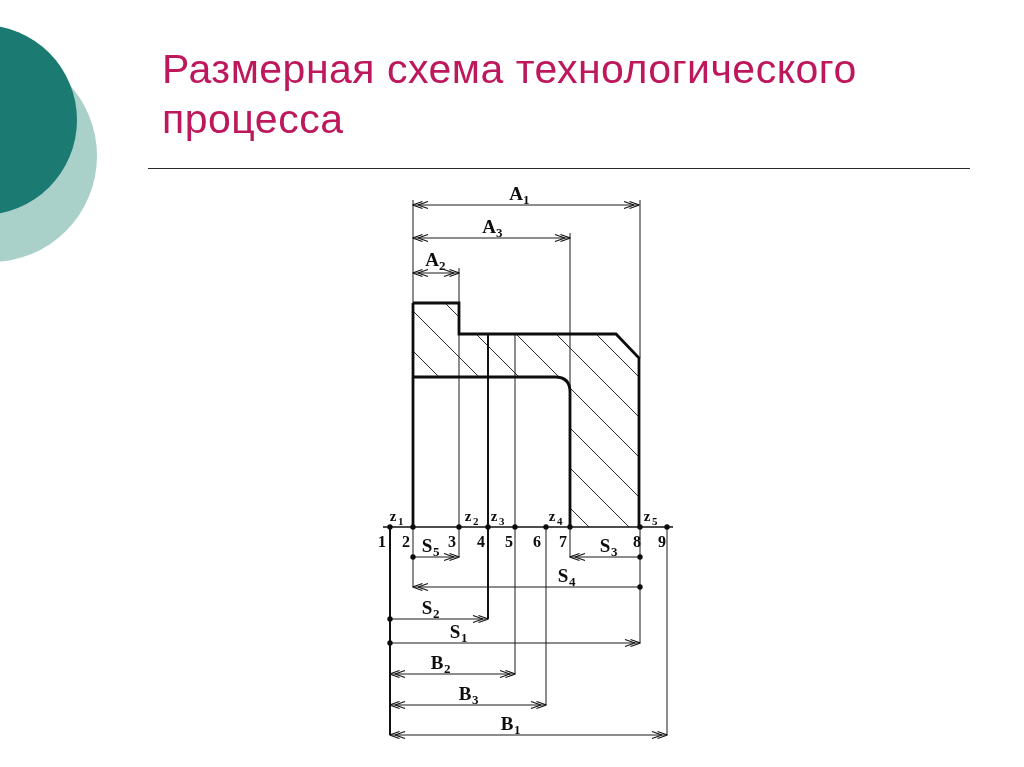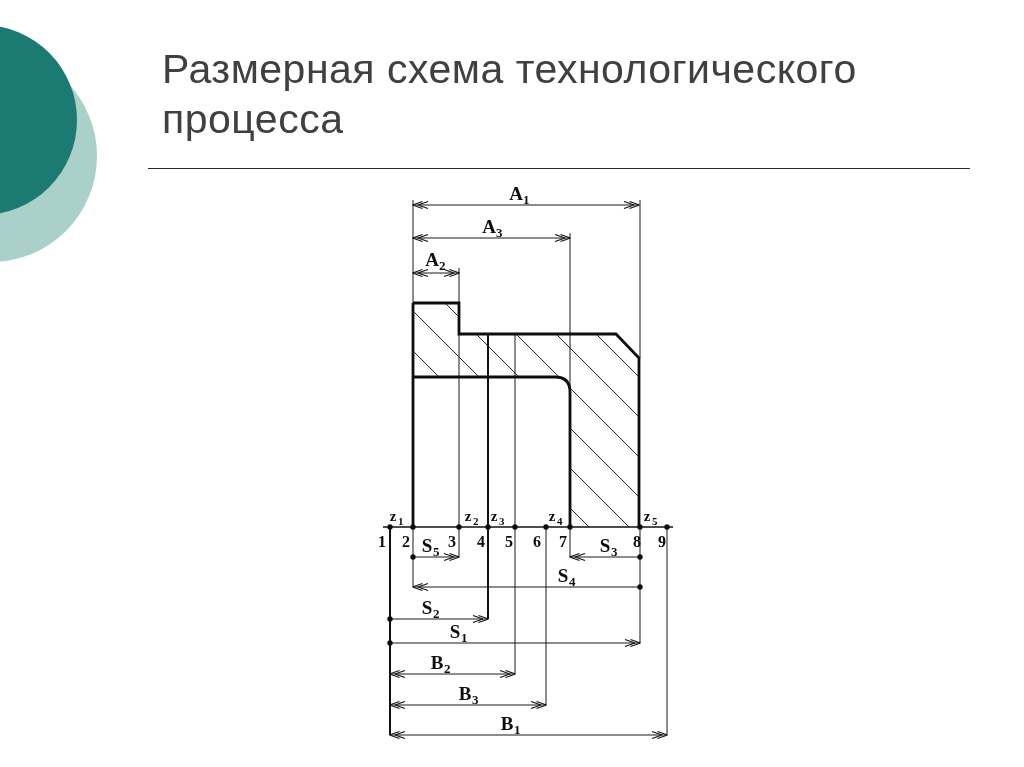--- a/index.html
+++ b/index.html
@@ -8,21 +8,21 @@
     background:#ffffff;font-family:"Liberation Sans",sans-serif;
   }
   
   .circle{position:absolute;border-radius:50%;}
   .circle.light{left:-115px;top:50px;width:212px;height:212px;background:#a9d0c9;}
   .circle.dark{left:-113px;top:25px;width:190px;height:190px;background:#1b7a72;}
 
   
   .title{
     position:absolute;left:162px;top:44px;width:800px;
-    font-size:41px;line-height:50px;color:#404040;letter-spacing:.5px;
+    font-size:41px;line-height:50px;color:#be185d;letter-spacing:.5px;
   }
   .title-rule{
     position:absolute;left:148px;top:168px;width:822px;height:0;
     border-top:1.5px solid #2b2b2b;
   }
 
   
   .diagram{position:absolute;left:360px;top:180px;}
   .thin{stroke:#1a1a1a;stroke-width:1;fill:none;}
   .mid{stroke:#111;stroke-width:2;fill:none;}

